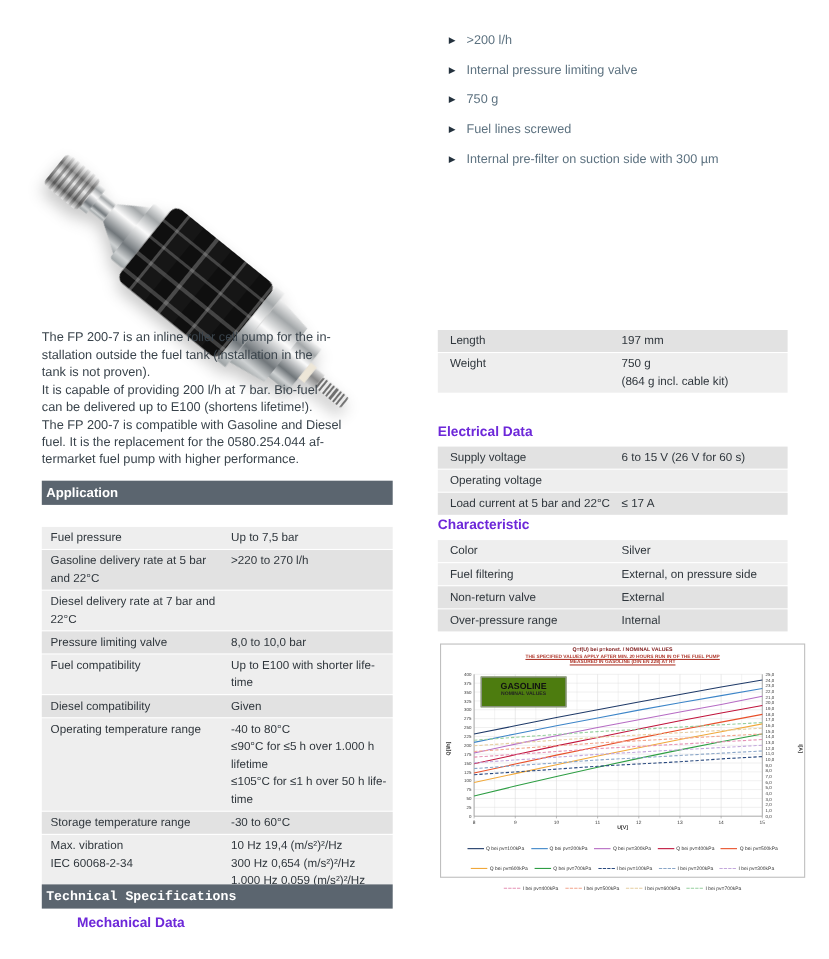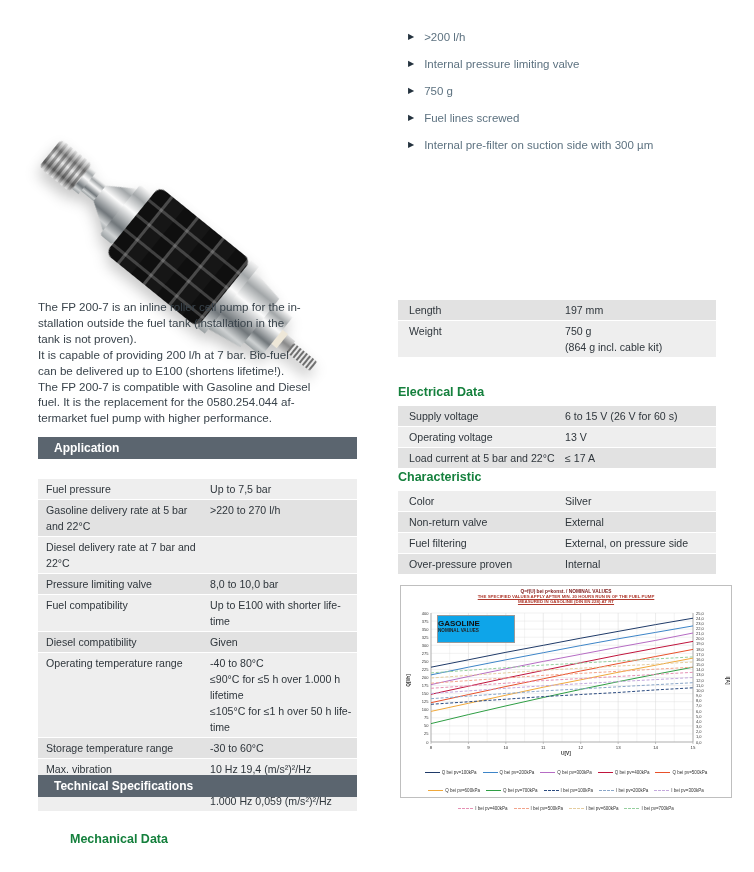--- a/index.html
+++ b/index.html
@@ -37,24 +37,24 @@
   .feature{display:flex;align-items:flex-start;gap:10px;margin-bottom:12.5px;
            color:#5d7280;font-size:11.5px;line-height:14.5px;}
   .feature .tri{color:#24323e;font-size:8px;line-height:14.5px;}
 
   
   .desc{position:absolute;left:38px;top:299px;width:340px;font-size:11.6px;
         line-height:15.9px;color:#39434b;white-space:pre-line;}
 
   
   .bar{position:absolute;width:319px;height:22px;background:#5b656f;color:#fff;
-       font-weight:bold;font-size:12px;line-height:22px;padding-left:16px;box-sizing:border-box;}
+       font-weight:bold;font-size:12px;line-height:22px;padding-left:4px;box-sizing:border-box;}
   #app-bar{left:38px;top:437px;}
-  #tech-bar{left:38px;top:775px;}
-  .h2{position:absolute;font-size:12.5px;font-weight:bold;color:#15803d;}
+  #tech-bar{left:38px;top:804px;font-family:Liberation Mono, monospace;}
+  .h2{position:absolute;font-size:12.5px;font-weight:bold;color:#6d28d9;}
   #elec-h{left:398px;top:385px;}
   #char-h{left:398px;top:470px;}
   #mech-h{left:38px;top:832px;padding-left:32px;}
 
   
   .table{position:absolute;width:319px;}
   #app-table{left:38px;top:465px;margin-top:14px;}
   #dim-table{left:398px;top:300px;width:318px;}
   #elec-table{left:398px;top:406px;width:318px;}
   #char-table{left:398px;top:491px;width:318px;}
@@ -65,22 +65,22 @@
   .trow .lbl{width:172px;padding:2px 6px 2px 8px;box-sizing:border-box;white-space:pre-line;}
   .trow .val{flex:1;padding:2px 4px 2px 0;white-space:pre-line;}
   #dim-table .lbl,#elec-table .lbl,#char-table .lbl{width:167px;padding-left:11px;}
 
   
   .chartbox{position:absolute;left:400px;top:585px;width:330px;height:211px;
             border:1px solid #bfbfbf;background:#fff;}
   .c-title{text-align:center;font-size:4.8px;color:#7d1616;font-weight:bold;margin-top:3px;}
   .c-sub{text-align:center;font-size:4.4px;color:#b03a2e;font-weight:bold;text-decoration:underline;}
   #chart-svg{position:absolute;left:0;top:0;}
-  .gasbox{position:absolute;left:36px;top:29px;width:76px;height:26px;background:#0ea5e9;
-          border:1px solid #9a9a9a;text-align:left;z-index:2;}
+  .gasbox{position:absolute;left:36px;top:29px;width:76px;height:26px;background:#4d7c0f;
+          border:1px solid #9a9a9a;text-align:center;z-index:2;}
   .gasbox .g1{font-size:8px;font-weight:bold;color:#111;margin-top:3px;}
   .gasbox .g2{font-size:4.6px;font-weight:bold;color:#222;}
   .ylab{position:absolute;font-size:4.8px;font-weight:bold;color:#333;}
   .ylab.left{left:1px;top:92px;transform:rotate(-90deg);}
   .ylab.right{right:0px;top:92px;transform:rotate(90deg);}
   .xlab{position:absolute;left:0;right:0;top:165px;text-align:center;
         font-size:4.8px;font-weight:bold;color:#333;}
   .legend{position:absolute;left:8px;right:8px;top:173px;text-align:center;}
   .lg{display:inline-flex;align-items:center;gap:2px;margin:1px 3px;font-size:4.5px;color:#333;}
   .sw{display:inline-block;width:15px;height:0;border-top:1.4px solid #000;}
@@ -200,44 +200,43 @@
   </div>
 
   <div class="h2" id="elec-h">Electrical Data</div>
   <div class="table" id="elec-table">
     <div class="trow dk">
         <div class="lbl">Supply voltage</div>
         <div class="val">6 to 15 V (26 V for 60 s)</div>
       </div>
     <div class="trow">
         <div class="lbl">Operating voltage</div>
-        <div class="val">13 V</div>
       </div>
     <div class="trow dk">
         <div class="lbl">Load current at 5 bar and 22°C</div>
         <div class="val">≤ 17 A</div>
       </div>
   </div>
 
   <div class="h2" id="char-h">Characteristic</div>
   <div class="table" id="char-table">
     <div class="trow">
         <div class="lbl">Color</div>
         <div class="val">Silver</div>
       </div>
+    <div class="trow">
+        <div class="lbl">Fuel filtering</div>
+        <div class="val">External, on pressure side</div>
+      </div>
     <div class="trow dk">
         <div class="lbl">Non-return valve</div>
         <div class="val">External</div>
       </div>
-    <div class="trow">
-        <div class="lbl">Fuel filtering</div>
-        <div class="val">External, on pressure side</div>
-      </div>
-    <div class="trow dk">
-        <div class="lbl">Over-pressure proven</div>
+    <div class="trow dk">
+        <div class="lbl">Over-pressure range</div>
         <div class="val">Internal</div>
       </div>
   </div>
 
   <div class="chartbox">
     <div class="c-title">Q=f(U) bei p=konst. / NOMINAL VALUES</div>
     <div class="c-sub">THE SPECIFIED VALUES APPLY AFTER MIN. 20 HOURS RUN IN OF THE FUEL PUMP</div>
     <div class="c-sub">MEASURED IN GASOLINE (DIN EN 228) AT RT</div>
     <svg id="chart-svg" width="330" height="211" viewBox="0 0 330 211">
         <line x1="30" y1="27" x2="30" y2="156" stroke="#cfcfcf" stroke-width="0.4"></line>

